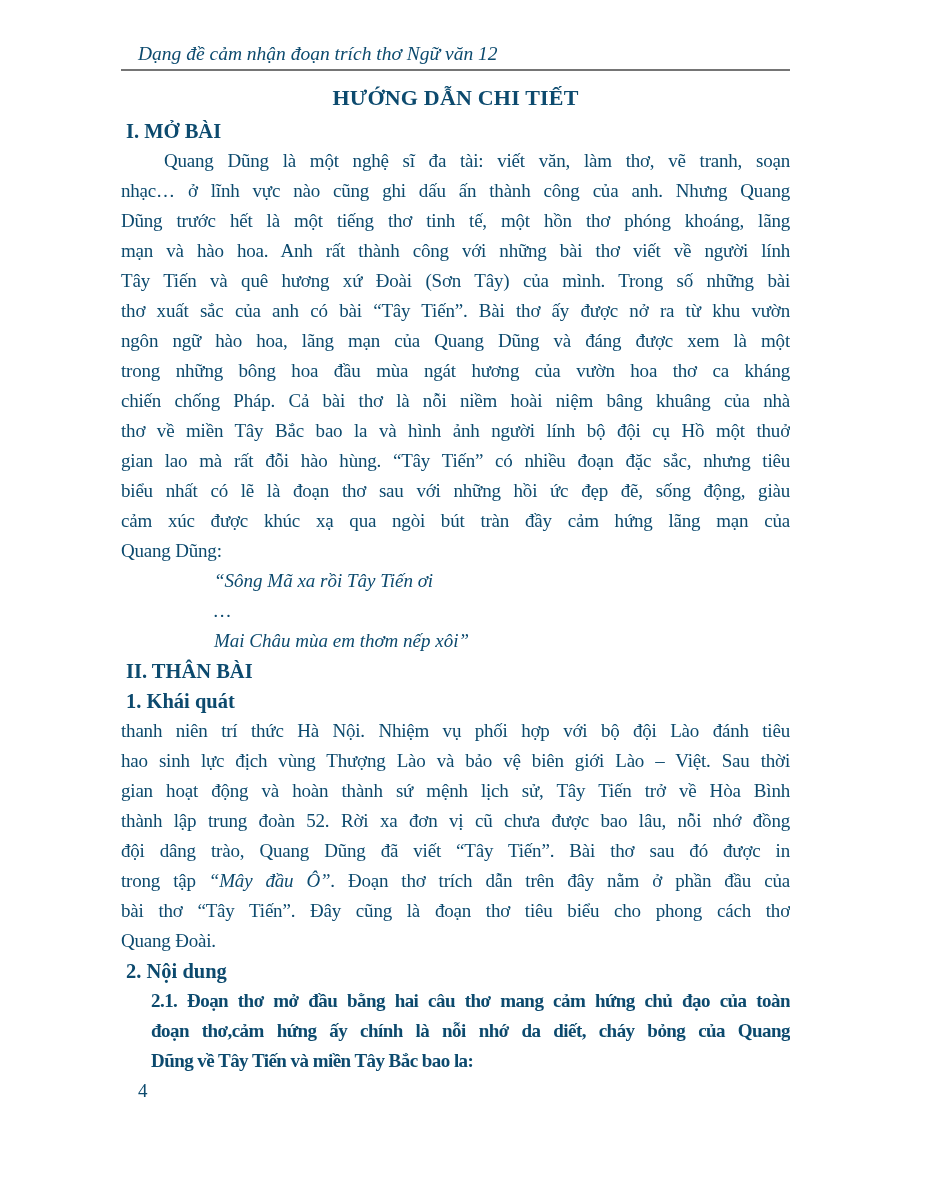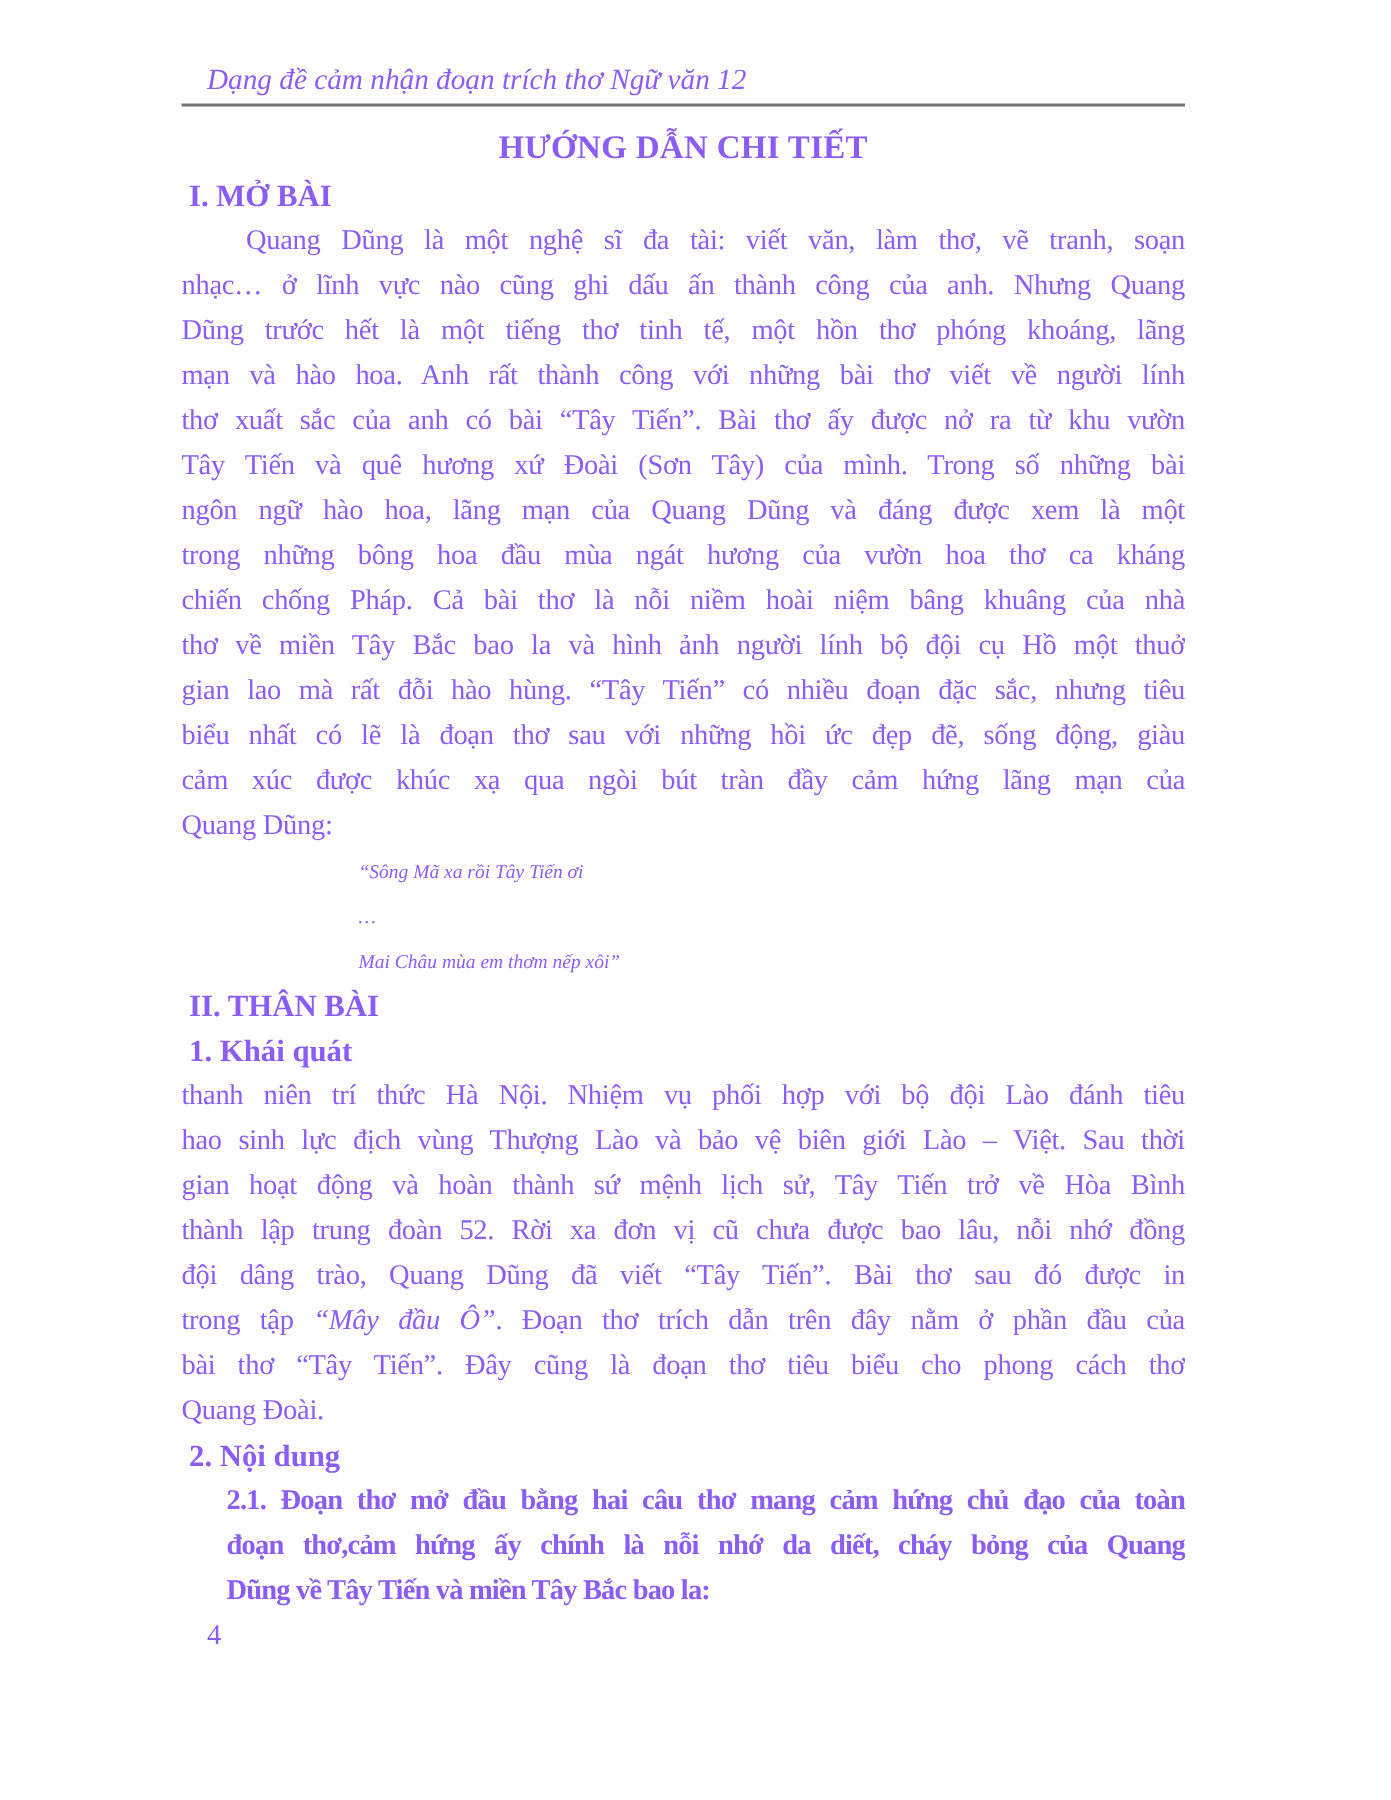--- a/index.html
+++ b/index.html
@@ -1,21 +1,21 @@
 <!DOCTYPE html>
 <html lang="vi"><head>
 <meta charset="utf-8">
 <style>
   html,body{margin:0;padding:0;background:#ffffff;}
   .page{
     position:relative;
     width:927px;height:1200px;
     box-sizing:border-box;
     background:#ffffff;
-    color:#8b5cf6;
+    color:#0c4a6e;
     font-family:"Liberation Serif","DejaVu Serif",serif;
     padding:42px 137px 0 121px;
     overflow:hidden;
   }
   .running-header{
     margin-left:17px;
     font-style:italic;
     font-size:19.5px;
     line-height:24px;
   }
@@ -43,23 +43,23 @@
   .line{
     text-align:justify;
     text-align-last:justify;
     line-height:30px;
     max-height:30px;
     overflow:hidden;
   }
   .line.first{text-indent:43px;}
   .line.last{text-align-last:left;}
   .poem{
-    margin-left:118px;
+    margin-left:93px;
     font-style:italic;
-    font-size:13px;
+    font-size:19px;
   }
   .poem .pline{line-height:30px;}
   .bold-par{
     font-weight:bold;
     font-size:19px;
     margin-left:30px;
     letter-spacing:-0.55px;
   }
   .italic{font-style:italic;}
   .page-number{
@@ -78,22 +78,22 @@
 
   <div class="doc-title">HƯỚNG DẪN CHI TIẾT</div>
 
   <div class="heading h-mo-bai">I. MỞ BÀI</div>
 
   <div class="par">
     <div class="line first">Quang Dũng là một nghệ sĩ đa tài: viết văn, làm thơ, vẽ tranh, soạn</div>
     <div class="line">nhạc… ở lĩnh vực nào cũng ghi dấu ấn thành công của anh. Nhưng Quang</div>
     <div class="line">Dũng trước hết là một tiếng thơ tinh tế, một hồn thơ phóng khoáng, lãng</div>
     <div class="line">mạn và hào hoa. Anh rất thành công với những bài thơ viết về người lính</div>
+    <div class="line">Tây Tiến và quê hương xứ Đoài (Sơn Tây) của mình. Trong số những bài</div>
     <div class="line">thơ xuất sắc của anh có bài “Tây Tiến”. Bài thơ ấy được nở ra từ khu vườn</div>
-    <div class="line">Tây Tiến và quê hương xứ Đoài (Sơn Tây) của mình. Trong số những bài</div>
     <div class="line">ngôn ngữ hào hoa, lãng mạn của Quang Dũng và đáng được xem là một</div>
     <div class="line">trong những bông hoa đầu mùa ngát hương của vườn hoa thơ ca kháng</div>
     <div class="line">chiến chống Pháp. Cả bài thơ là nỗi niềm hoài niệm bâng khuâng của nhà</div>
     <div class="line">thơ về miền Tây Bắc bao la và hình ảnh người lính bộ đội cụ Hồ một thuở</div>
     <div class="line">gian lao mà rất đỗi hào hùng. “Tây Tiến” có nhiều đoạn đặc sắc, nhưng tiêu</div>
     <div class="line">biểu nhất có lẽ là đoạn thơ sau với những hồi ức đẹp đẽ, sống động, giàu</div>
     <div class="line">cảm xúc được khúc xạ qua ngòi bút tràn đầy cảm hứng lãng mạn của</div>
     <div class="line last">Quang Dũng:</div>
   </div>
 

